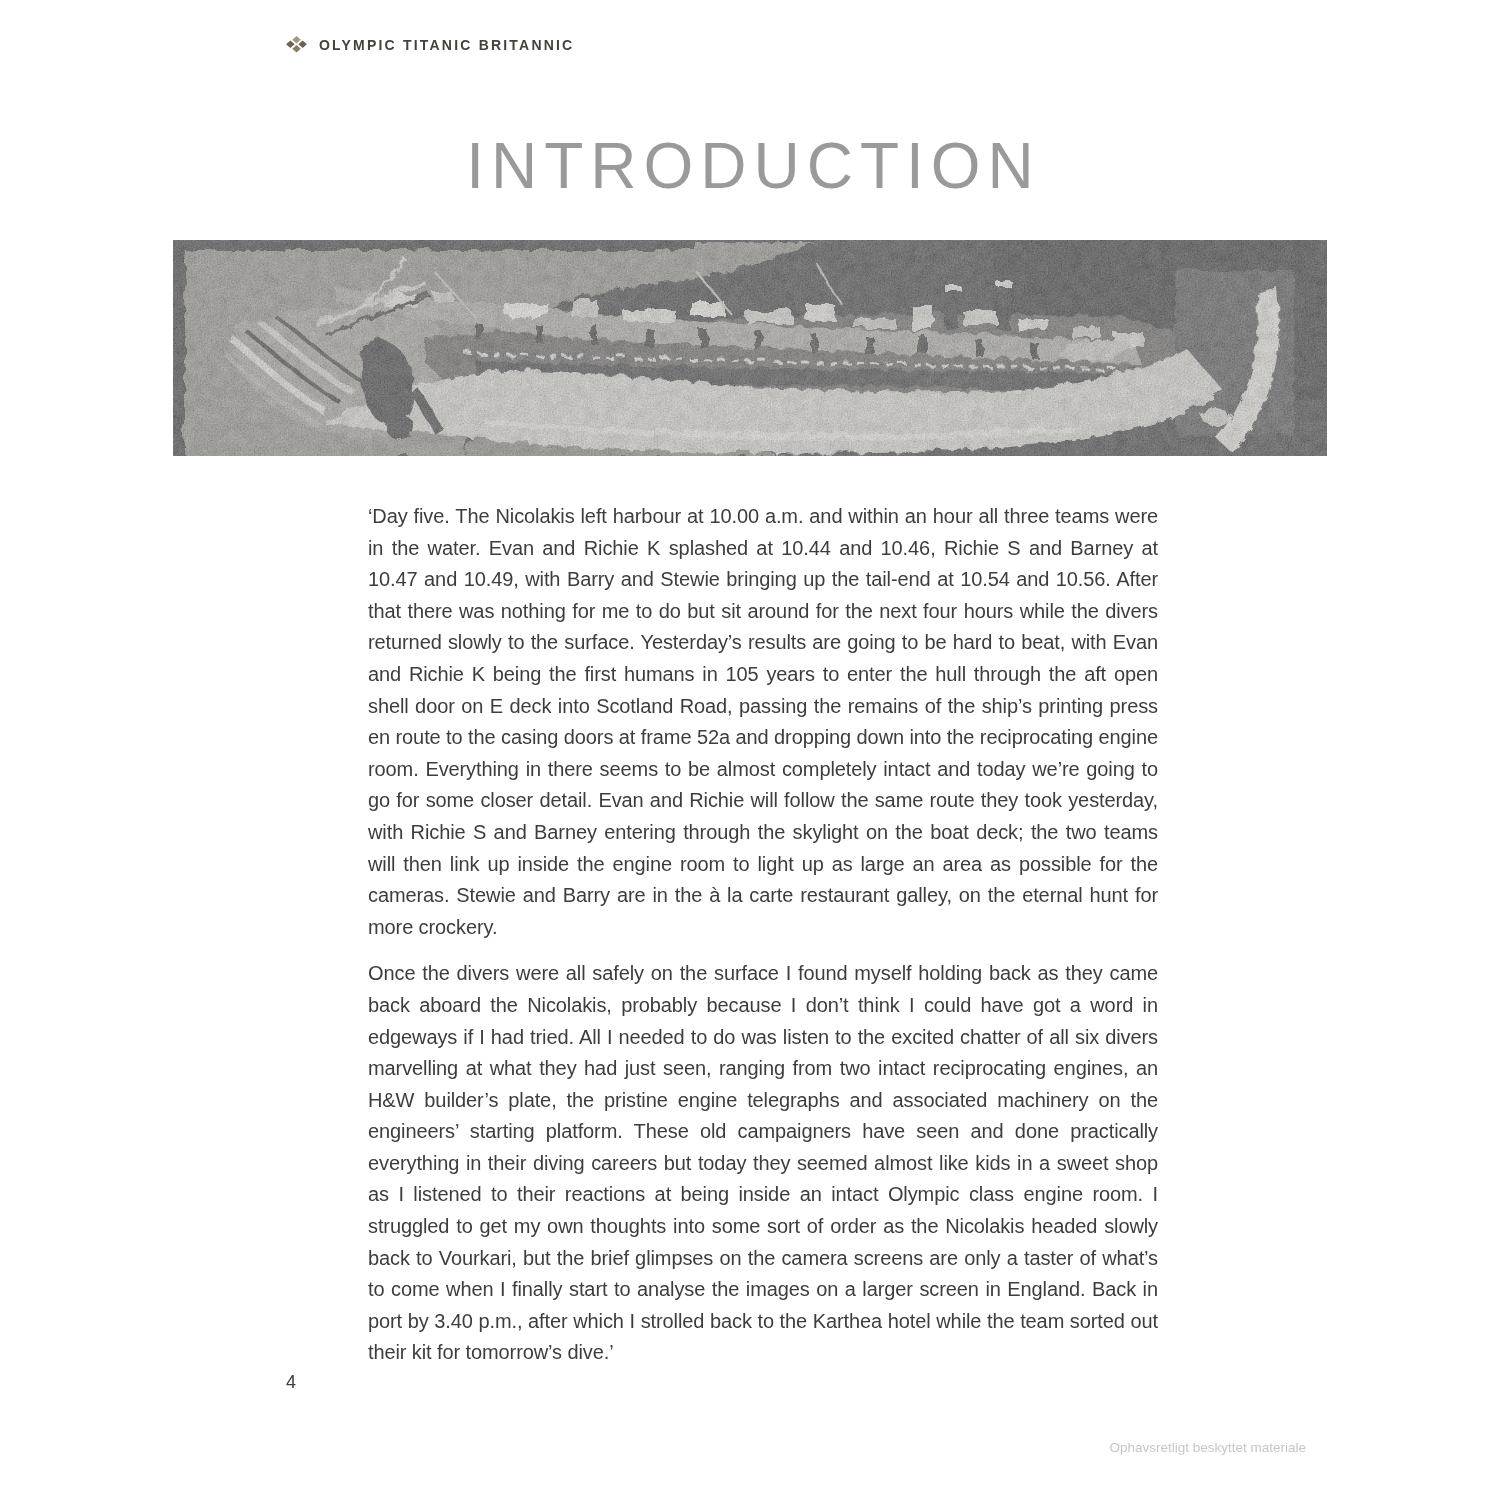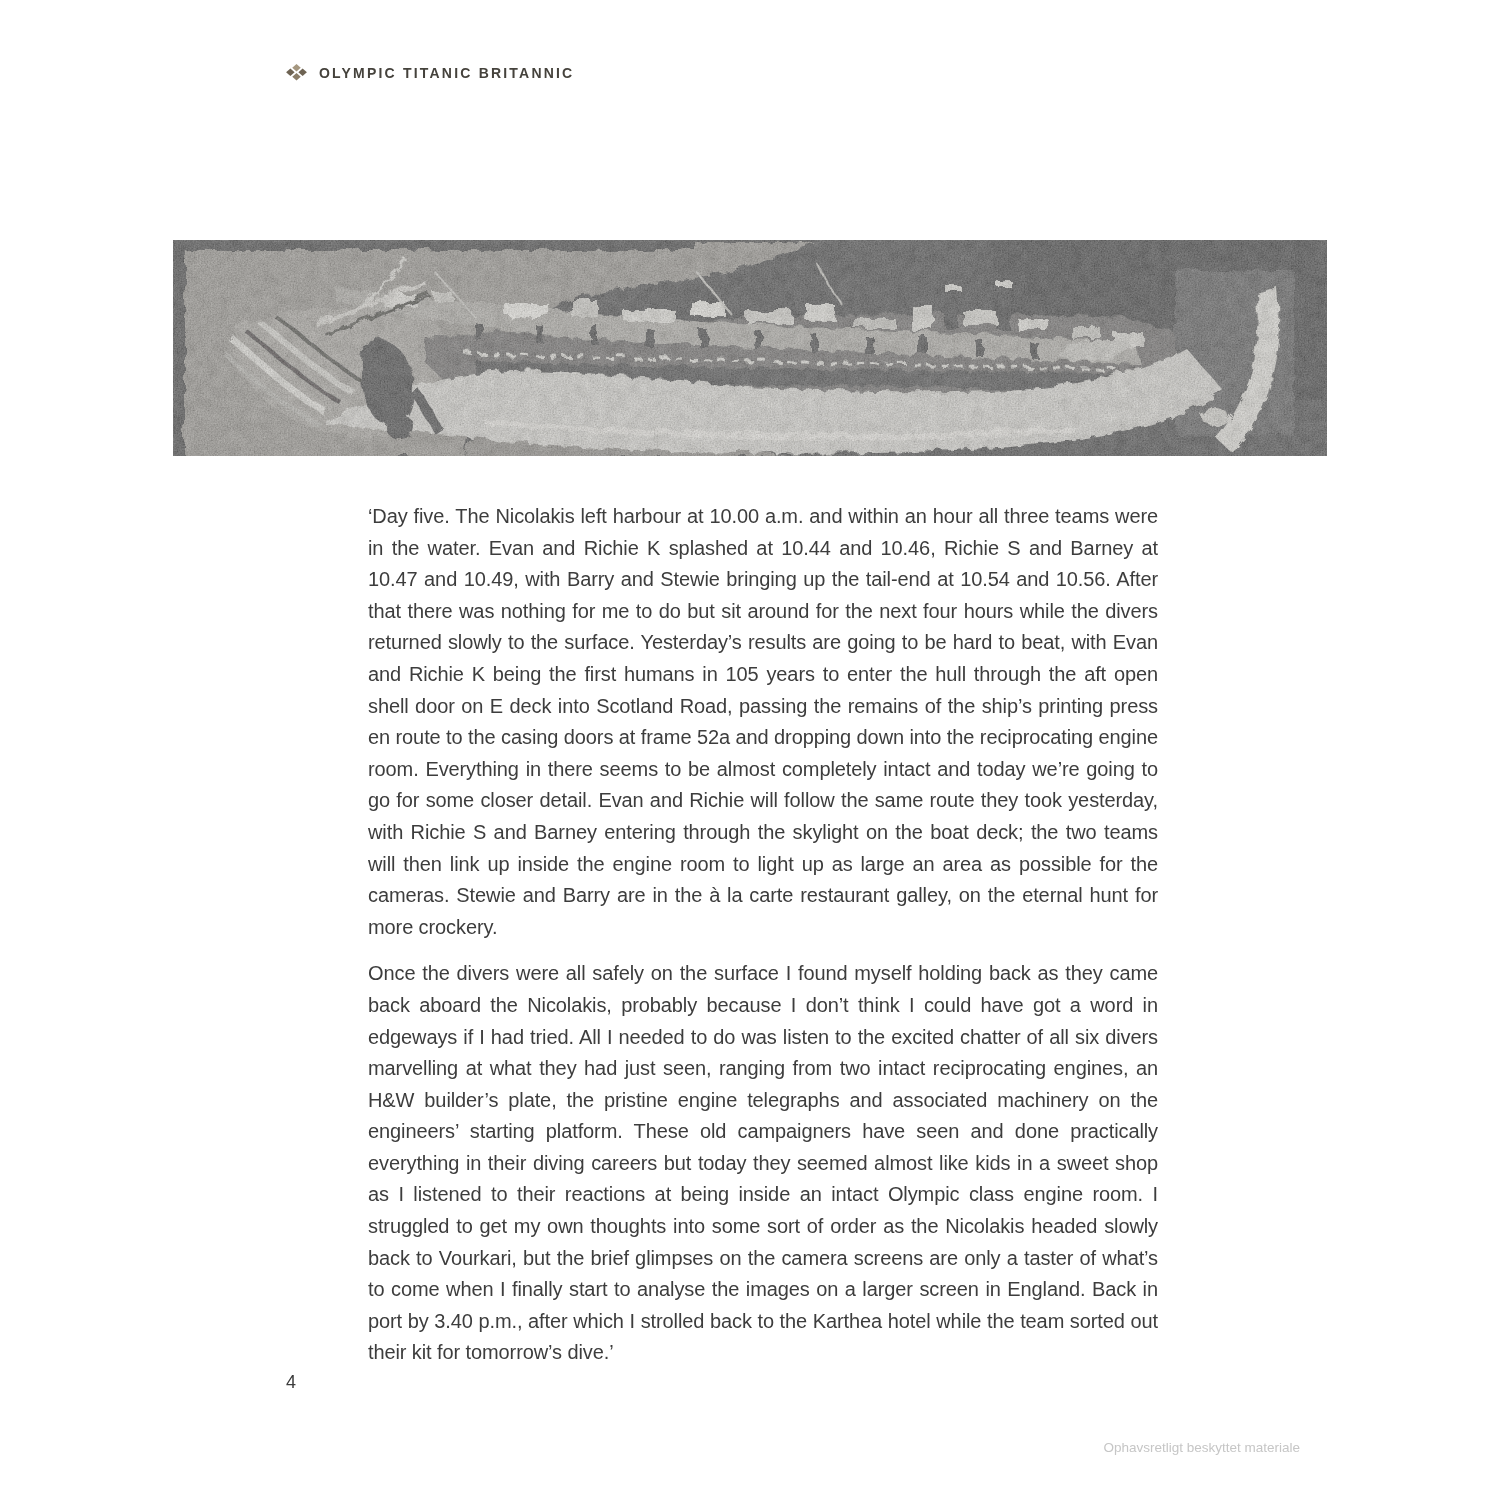--- a/index.html
+++ b/index.html
@@ -7,21 +7,21 @@
     position:relative;
     width:1500px; height:1500px;
     background:#ffffff;
     font-family:"Liberation Sans", sans-serif;
     overflow:hidden;
   }
 
   
   .running-header {
     position:absolute; left:285px; top:36px;
-    display:flex; align-items:center; gap:11px;margin-top:28px;
+    display:flex; align-items:center; gap:11px;
   }
   .ornament { width:23px; height:17px; display:block; }
   .ornament svg { width:100%; height:100%; display:block; }
   .brand {
     font-size:14px; letter-spacing:2.2px;
     color:#45423c; font-weight:bold;
   }
 
   
   .page-title {
@@ -51,41 +51,42 @@
   }
   .body-text p { margin:0 0 15px 0; }
   .it { }
   .rm { font-style:normal; }
 
   .page-number {
     position:absolute; left:286px; top:1372px;
     font-size:18px; color:#3c3c3c;
   }
   .copyright {
-    position:absolute; right:200px; top:1440px;
+    position:absolute; right:194px; top:1440px;
     font-size:13.5px; color:#c6c6c6;
   }
 </style>
 </head>
 <body>
 
 <div class="page">
 
   <header class="running-header">
     <span class="ornament">
       <svg viewBox="0 0 24 18" aria-hidden="true">
         <polygon points="12,0 16.5,4 12,8 7.5,4" fill="#a5977f"></polygon>
         <polygon points="5.5,4.8 10,8.8 5.5,12.8 1,8.8" fill="#6e6353"></polygon>
         <polygon points="18.5,4.8 23,8.8 18.5,12.8 14,8.8" fill="#6e6353"></polygon>
         <polygon points="12,9.6 16.5,13.6 12,17.6 7.5,13.6" fill="#8a7d68"></polygon>
       </svg>
     </span>
     <span class="brand">OLYMPIC TITANIC BRITANNIC</span>
   </header>
 
+  <h1 class="page-title">INTRODUCTION</h1>
 
   <div class="sonar">
     <svg viewBox="0 0 1154 216" preserveAspectRatio="none">
       <defs>
         <filter id="rough" x="-5%" y="-5%" width="110%" height="110%">
           <feTurbulence type="turbulence" baseFrequency="0.05" numOctaves="2" seed="8" result="t"></feTurbulence>
           <feDisplacementMap in="SourceGraphic" in2="t" scale="9"></feDisplacementMap>
           <feGaussianBlur stdDeviation="0.5"></feGaussianBlur>
         </filter>
         <filter id="grain" x="0" y="0" width="100%" height="100%">

